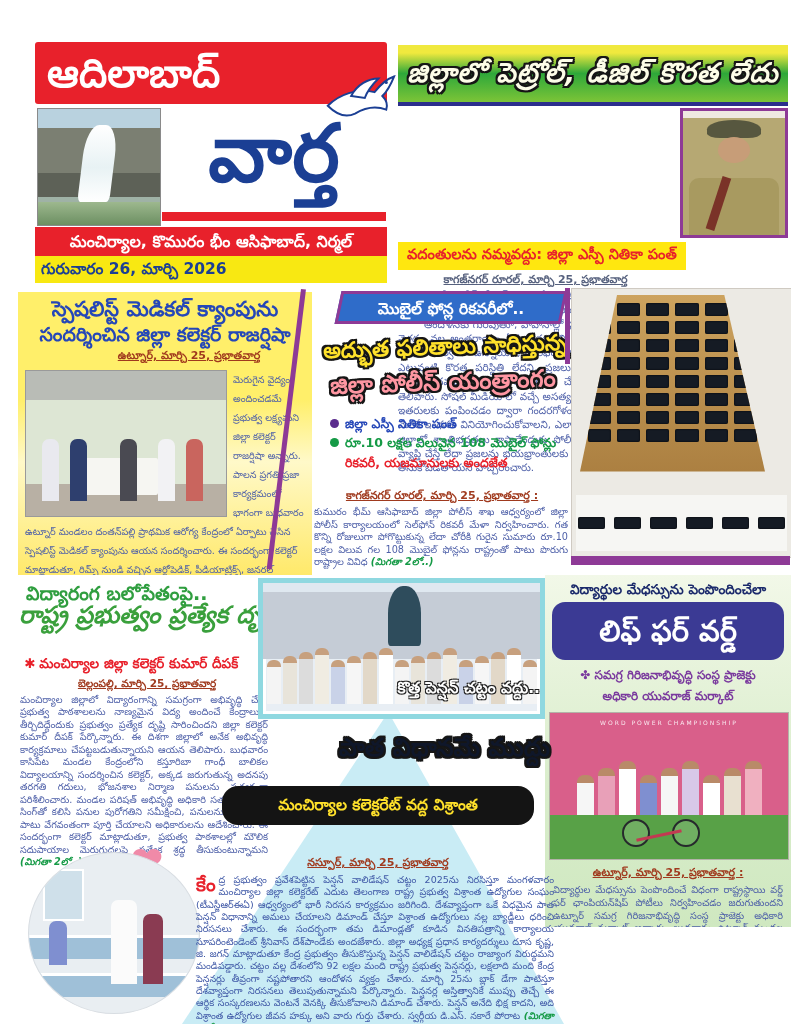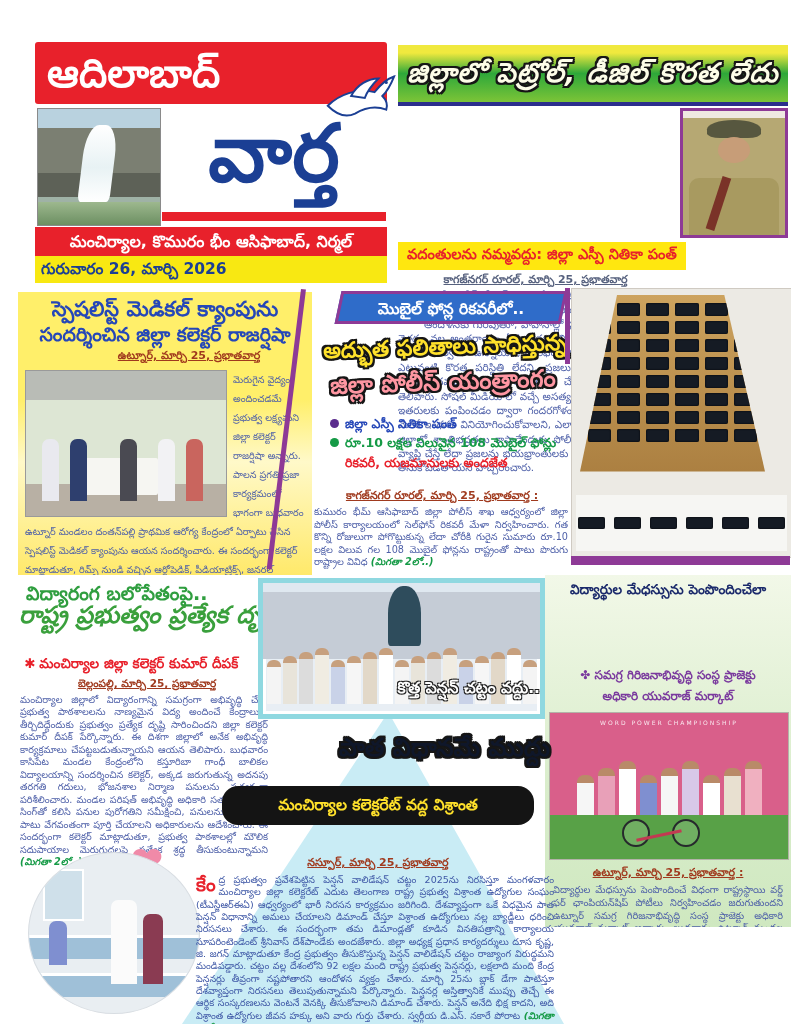--- a/index.html
+++ b/index.html
@@ -339,20 +339,21 @@
         <div style="background: linear-gradient(rgb(199, 160, 126) 0px, rgb(199, 160, 126) 7px, rgb(246, 246, 246) 7px); height: 48px;"></div>
         <div style="background: linear-gradient(rgb(199, 160, 126) 0px, rgb(199, 160, 126) 7px, rgb(226, 216, 200) 7px); height: 52px;"></div>
         <div style="background: linear-gradient(rgb(199, 160, 126) 0px, rgb(199, 160, 126) 7px, rgb(255, 255, 255) 7px); height: 56px;"></div>
         <div style="background: linear-gradient(rgb(199, 160, 126) 0px, rgb(199, 160, 126) 7px, rgb(244, 244, 244) 7px); height: 44px;"></div>
       </div>
     <div class="caption stroke-thin">కొత్త పెన్షన్ చట్టం వద్దు..</div>
   </div>
 
   <div class="abs word-panel">
     <div class="word-kicker">విద్యార్థుల మేధస్సును పెంపొందించేలా</div>
+    <div class="word-box">లిఫ్ ఫర్ వర్డ్</div>
     <div class="word-sub word-sub1">
       <span>✤</span>
       <span>సమగ్ర గిరిజనాభివృద్ధి సంస్థ ప్రాజెక్టు</span>
     </div>
     <div class="word-sub word-sub2">అధికారి యువరాజ్ మర్కాట్</div>
     <div class="word-photo">
       <div class="bannertext">WORD POWER CHAMPIONSHIP</div>
       <div class="people">
           <div style="background: linear-gradient(rgb(185, 138, 104) 0px, rgb(185, 138, 104) 8px, rgb(246, 246, 246) 8px); height: 66px;"></div>
           <div style="background: linear-gradient(rgb(185, 138, 104) 0px, rgb(185, 138, 104) 8px, rgb(232, 160, 184) 8px); height: 73px;"></div>

